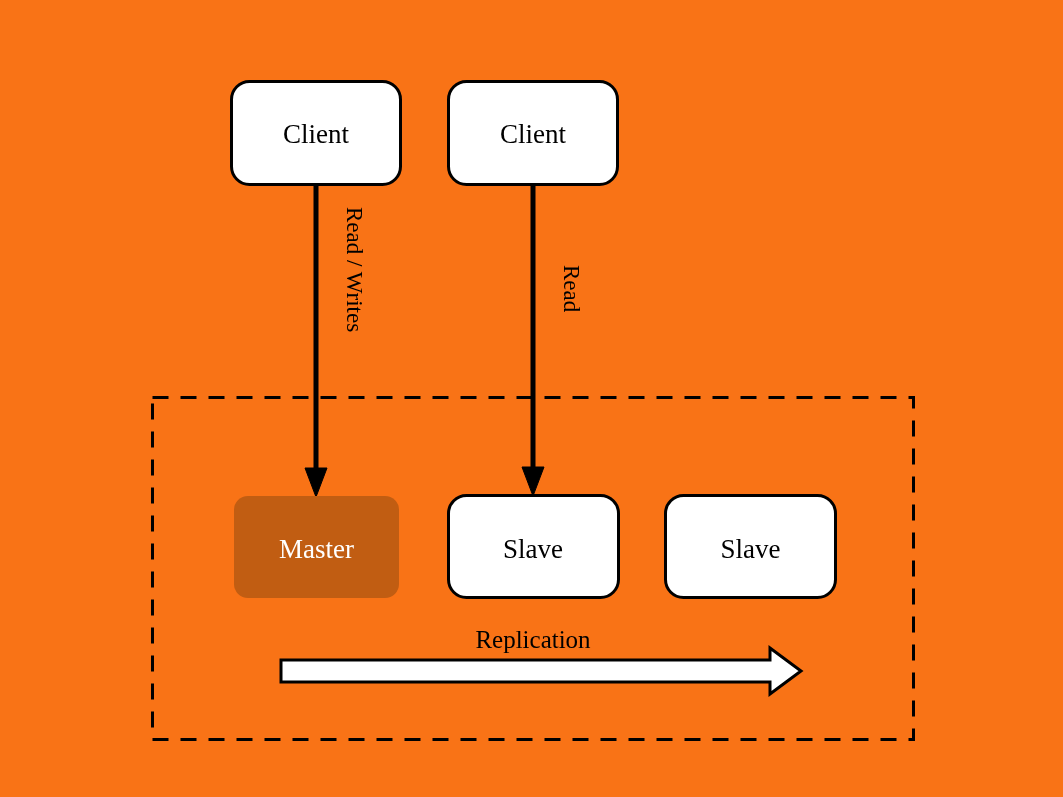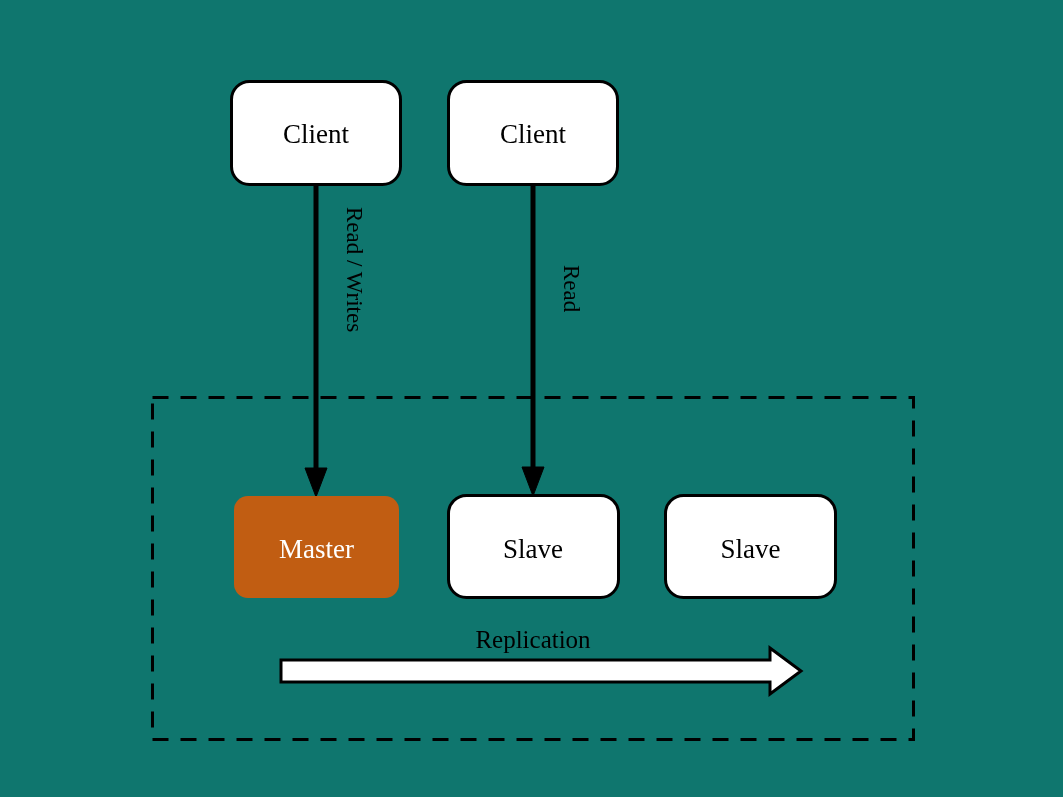--- a/index.html
+++ b/index.html
@@ -8,21 +8,21 @@
     padding: 0;
     background: #ffffff;
   }
   body {
     font-family: "Liberation Serif", "DejaVu Serif", serif;
   }
   #canvas {
     position: relative;
     width: 1063px;
     height: 797px;
-    background: #0f766e;
+    background: #f97316;
     overflow: hidden;
   }
   #diagram-svg {
     position: absolute;
     left: 0;
     top: 0;
     width: 1063px;
     height: 797px;
   }
   .node-label {

